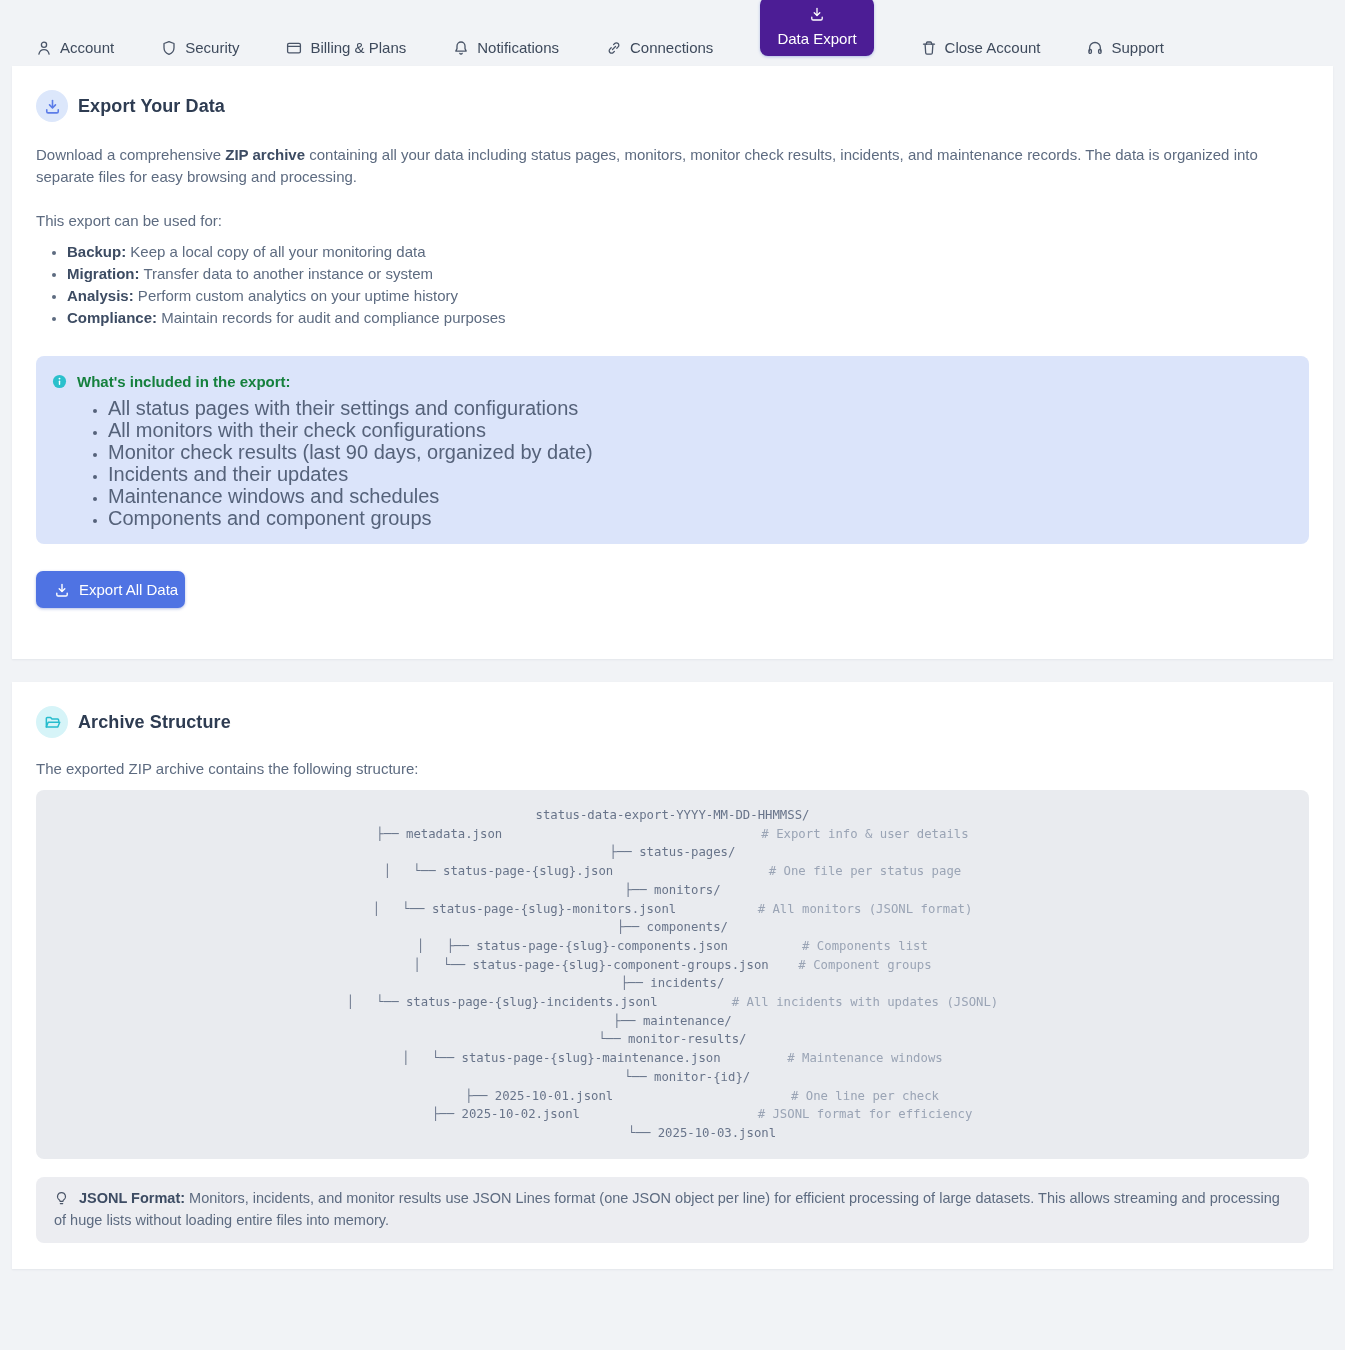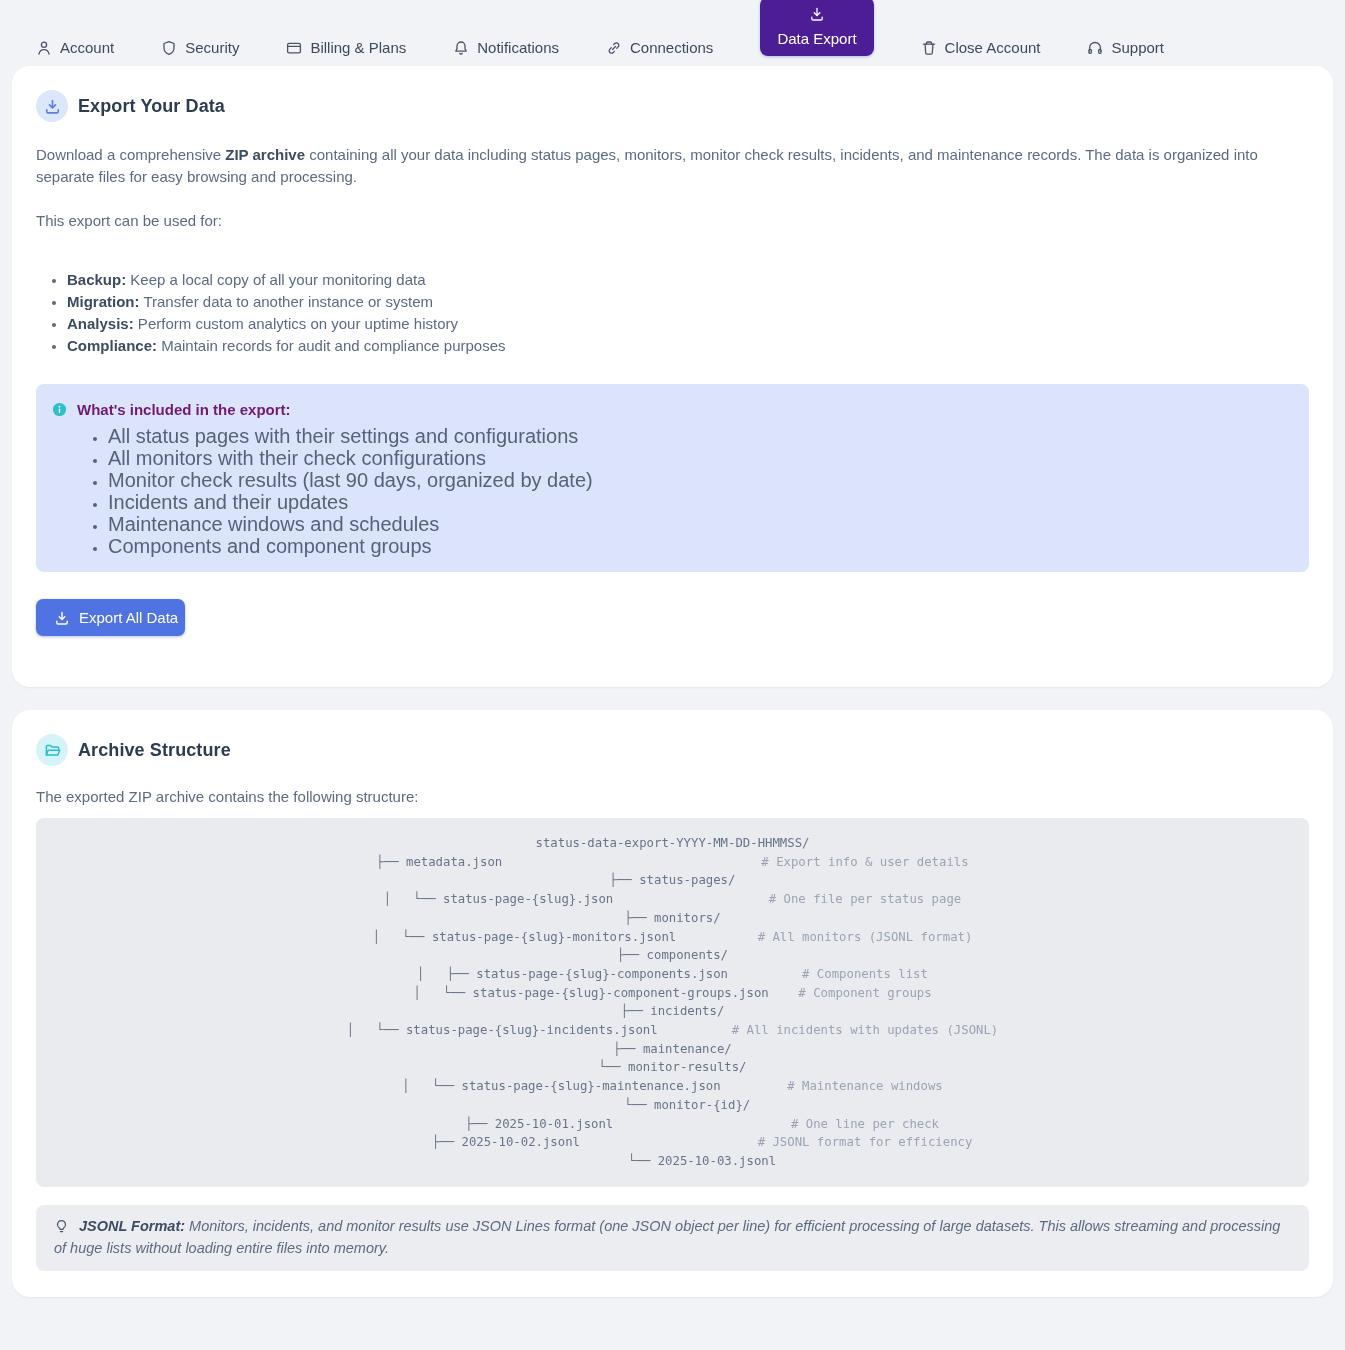--- a/index.html
+++ b/index.html
@@ -22,67 +22,67 @@
   .tab svg { flex:0 0 auto; color:#4a5568; }
   .tab.active {
     background:#4c1d95; color:#ffffff;
     padding:9px 17px; border-radius:8px;
     box-shadow:0 1px 3px rgba(60,90,200,.35);
     flex-direction:column;
   }
   .tab.active svg { color:#ffffff; }
   
   .card {
-    background:#ffffff; border-radius:18px;
+    background:#ffffff; border-radius:0;
     margin:10px 12px 0 12px;
     box-shadow:0 1px 2px rgba(25,35,60,.06);
     padding:24px 24px 26px 24px;
   }
   .card + .card { margin-top:23px; }
   .card-head { display:flex; align-items:center; gap:10px; margin-bottom:22px; }
   .icon-circle {
     width:32px; height:32px; border-radius:50%;
     display:flex; align-items:center; justify-content:center; flex:0 0 auto;
   }
   .icon-circle.blue { background:#dce7fb; color:#5b7ce8; }
   .icon-circle.teal { background:#d6f4f8; color:#27bccd; }
   .card-title { font-size:18px; font-weight:600; color:#2e3c52; letter-spacing:.1px; }
   .para { font-size:15px; line-height:22px; color:#5d6b80; margin-bottom:24px; max-width:1265px; }
   .para b, .li-label, .note b { color:#3d4c63; font-weight:700; }
-  .sub-heading { font-size:15px; color:#5d6b80; margin-bottom:40px; }
+  .sub-heading { font-size:15px; color:#5d6b80; margin-bottom:12px; }
   ul.uses { list-style:disc; padding-left:31px; margin-bottom:27px; }
   ul.uses li { font-size:15px; line-height:22px; color:#5d6b80; }
   ul.uses li::marker { color:#5d6b80; font-size:13px; }
   
   .info-box {
     background:#dbe4fa; border-radius:8px;
     padding:17px 16px 15px 16px; margin-bottom:27px;
   }
   .info-head { display:flex; align-items:center; gap:10px; margin-bottom:7px; }
-  .info-title { font-size:15px; font-weight:700; color:#701a75; }
+  .info-title { font-size:15px; font-weight:700; color:#15803d; }
   ul.included { list-style:disc; padding-left:26px; margin-left:30px; }
   ul.included li { font-size:20px; line-height:22px; color:#55627a; }
   ul.included li::marker { color:#55627a; font-size:13px; }
   
   .btn {
     display:inline-flex; align-items:center; gap:9px;
     background:#4f73e3; color:#ffffff; border:none; cursor:pointer;
     font-family:"Liberation Sans", sans-serif;
     font-size:15px; font-weight:500;
     padding:10px 7px 10px 18px; border-radius:7px;
     box-shadow:0 1px 3px rgba(40,70,180,.35);
     margin-bottom:25px;
   }
   
   .note {
     border-radius:8px; font-size:15px; line-height:22px; color:#5d6b80;
   }
   .note .note-icon { color:#4a5568; position:relative; top:3px; margin-right:10px; }
   .note.gray  { background:#e7e9ee; padding:15px 18px; }
-  .note.light { background:#ecedf1; padding:10px 18px 12px 18px; font-size:14.5px; margin-top:18px;font-style:italic; }
+  .note.light { background:#ecedf1; padding:10px 18px 12px 18px; font-size:14.5px; margin-top:18px; }
   
   .code-block {
     background:#e9ebef; border-radius:8px;
     padding:16px 17px; margin-top:13px;
     font-family:"DejaVu Sans Mono", monospace;
     font-size:12.3px; line-height:18.7px; color:#68748a;
     overflow:hidden;
     text-align:center;
   }
   .code-line { white-space:pre; }

